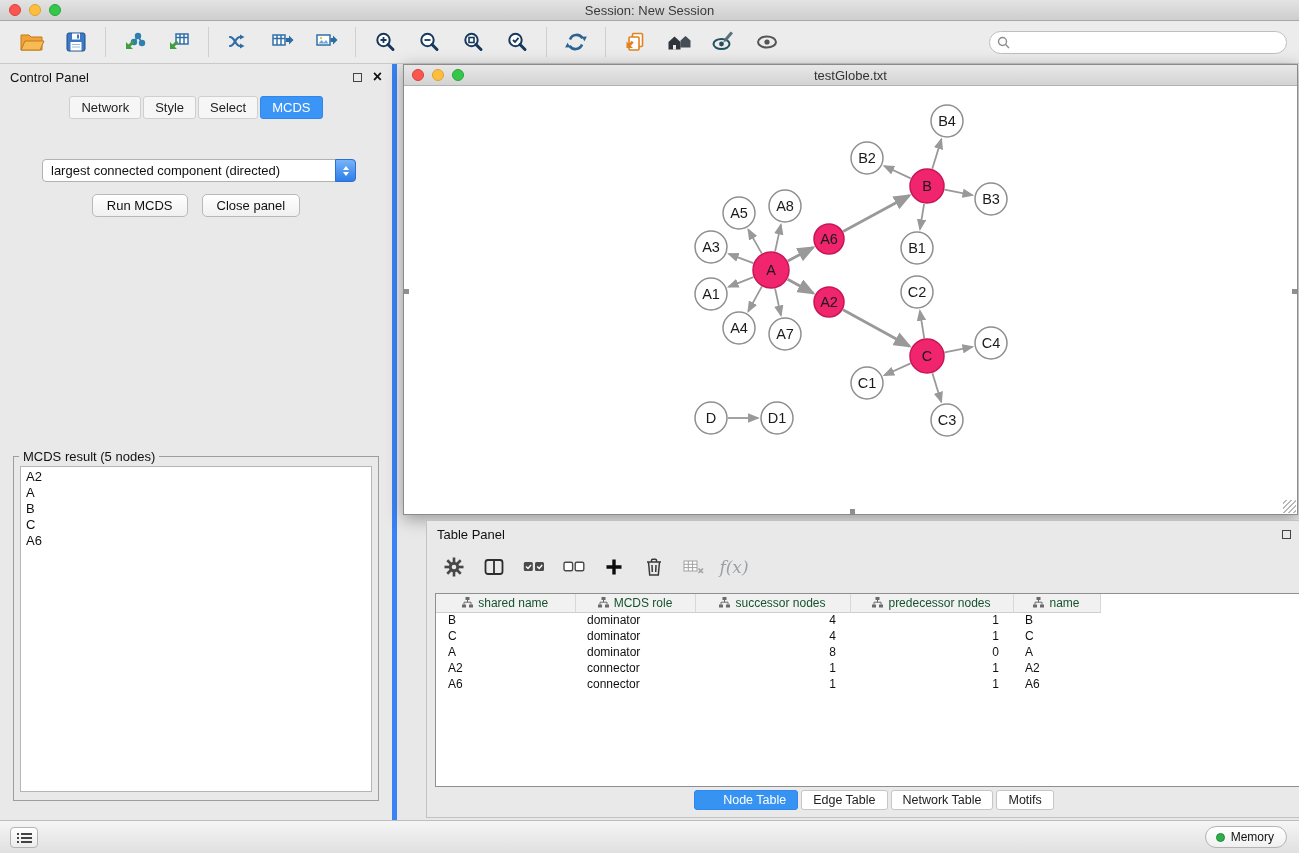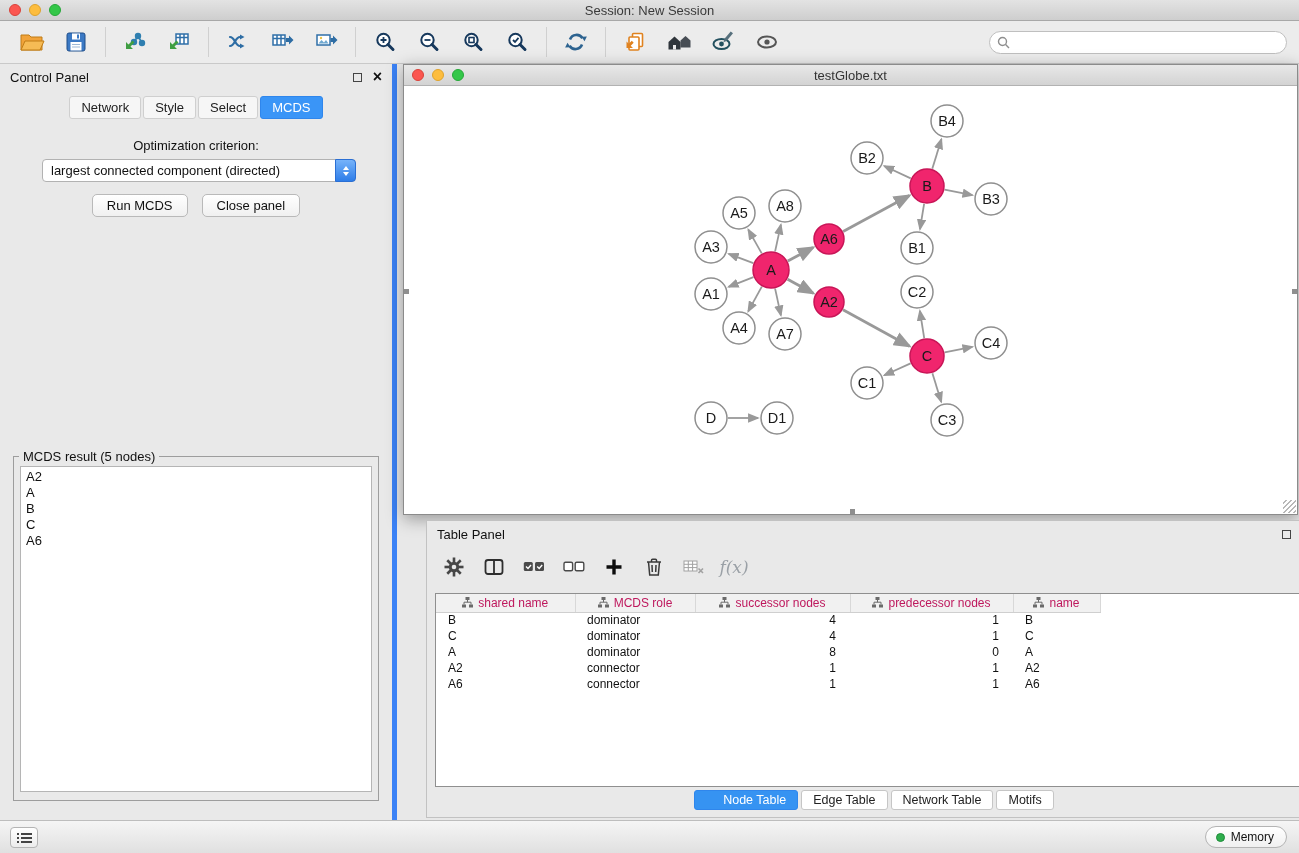--- a/index.html
+++ b/index.html
@@ -124,21 +124,21 @@
   .tp-tbtn { width:34px; height:32px; display:flex; align-items:center; justify-content:center; }
   .fx { font-family:"DejaVu Serif", serif; font-style:italic; color:#9aa0a6; font-size:17px; }
 
   .table-box {
     position:absolute; left:8px; right:8px; top:72px; height:194px;
     background:#fff; border:1px solid #8f8f8f; overflow:hidden;
   }
   table.nodetable { border-collapse:collapse; table-layout:fixed; width:664px; font-size:12px; }
   .nodetable th {
     background:#f1f1f1; border-right:1px solid #d8d8d8; border-bottom:1px solid #cfcfcf;
-    font-weight:normal; height:18px; font-size:12px; color:#be185d; padding:0 4px;margin-top:24px;
+    font-weight:normal; height:18px; font-size:12px; color:#14532d; padding:0 4px;margin-top:24px;
   }
   .th-inner { display:flex; align-items:center; justify-content:center; gap:5px; }
   .nodetable td { height:16px; padding:0 12px; color:#111; white-space:nowrap; }
   .nodetable td:nth-child(3), .nodetable td:nth-child(4) { text-align:right; padding-right:14px; }
 
   .tp-tabs { position:absolute; bottom:7px; left:0; width:100%; display:flex; justify-content:center; gap:3px; }
   .ttab { font-size:12.5px; padding:2px 11px; background:#fff; border:1px solid #c6c6c6; border-radius:3px; color:#222; }
   .ttab.active { background:#3693f2; border-color:#2f86ec; color:#fff;padding-left:28px; }
 
   
@@ -345,21 +345,20 @@
     </span>
   </div>
 
   <div class="cp-tabs">
     <span class="cp-tab">Network</span>
     <span class="cp-tab">Style</span>
     <span class="cp-tab">Select</span>
     <span class="cp-tab active">MCDS</span>
   </div>
 
-  <div class="opt-label">Optimization criterion:</div>
 
   <div class="dropdown">
     <span>largest connected component (directed)</span>
     <span class="dd-btn">
       <span class="tri-up"></span>
         <span class="tri-down"></span>
     </span>
   </div>
 
   <div class="cp-buttons">

